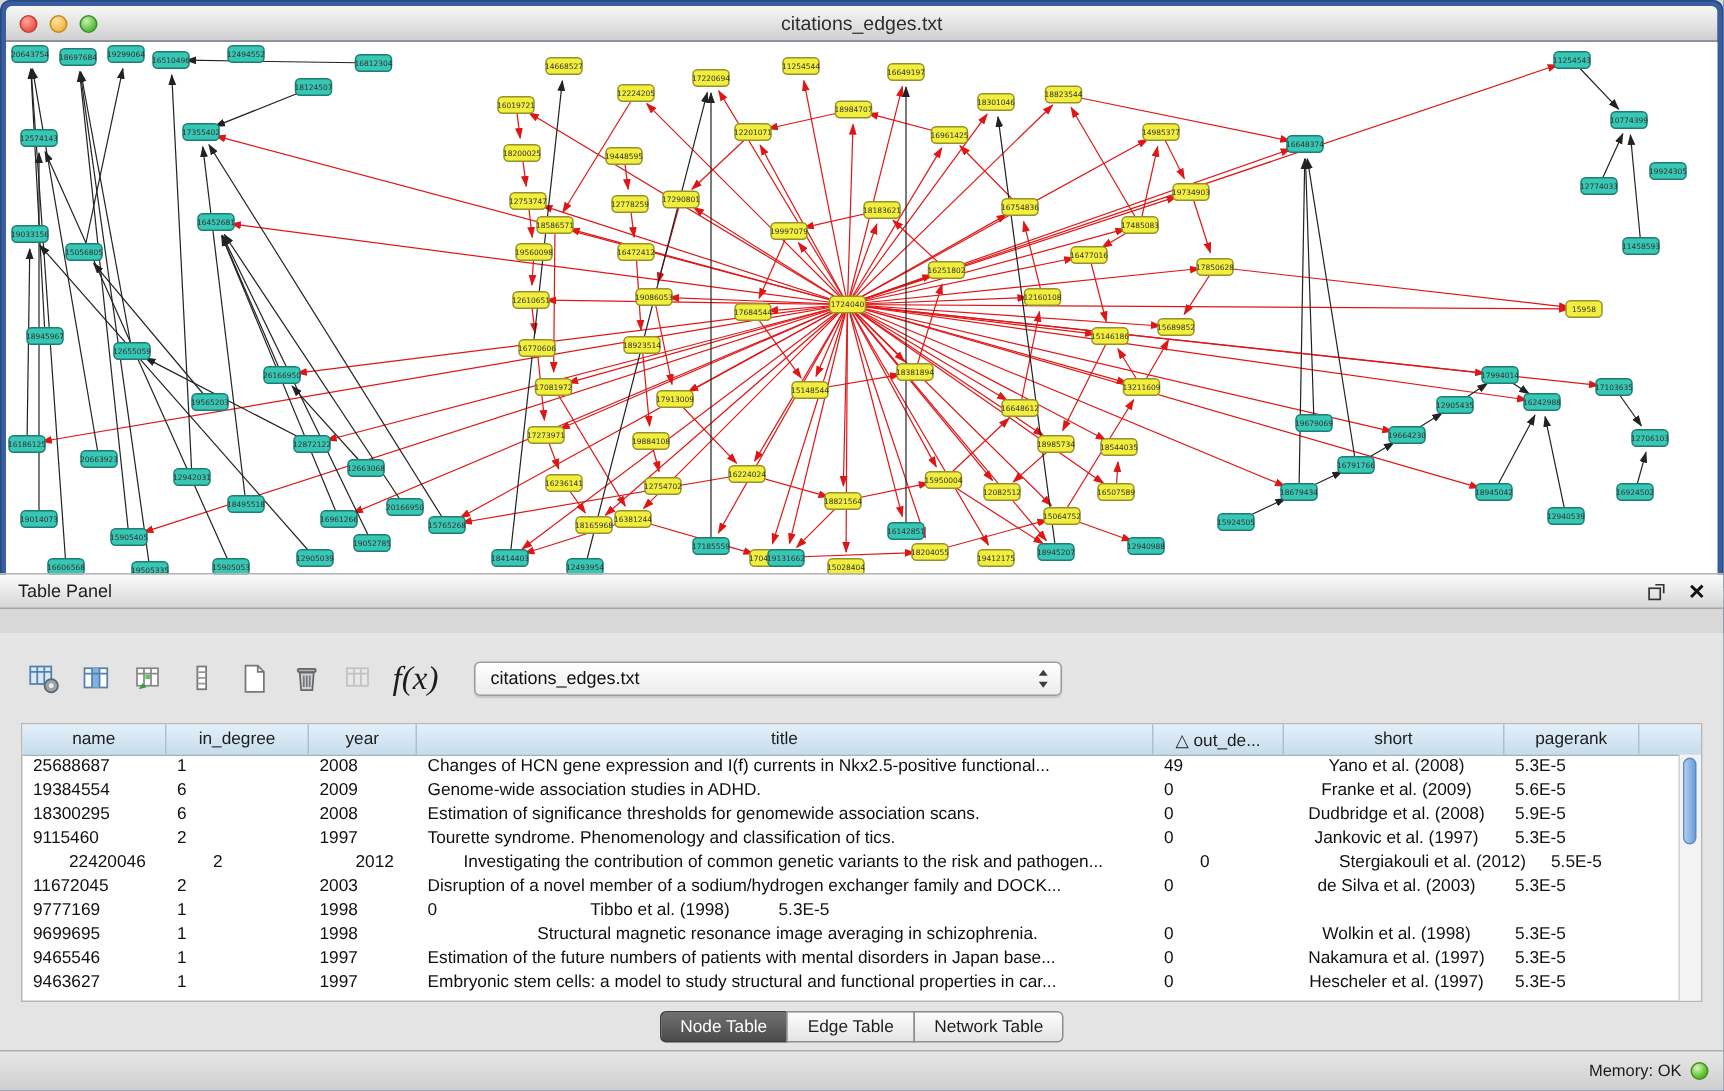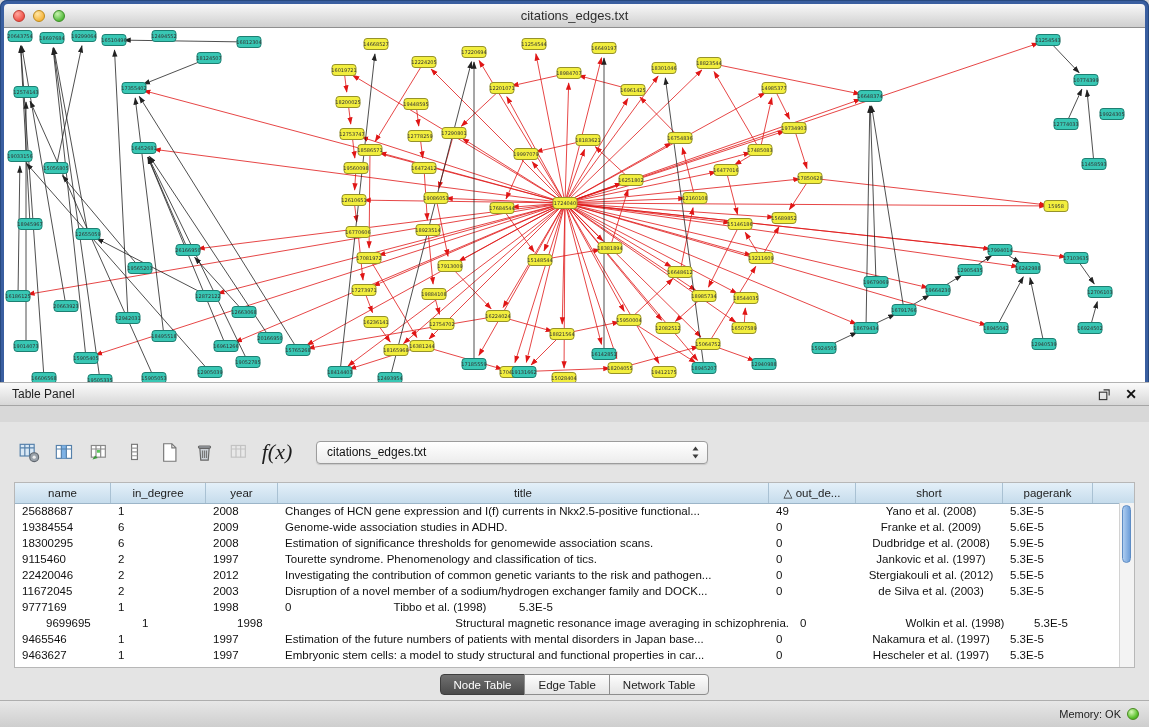--- a/index.html
+++ b/index.html
@@ -894,21 +894,21 @@
           <div class="tr">
             <div class="td" style="width: 96px; text-align: left;">9115460</div>
             <div class="td" style="width: 95px; text-align: left;">2</div>
             <div class="td" style="width: 72px; text-align: left;">1997</div>
             <div class="td" style="width: 491px; text-align: left;">Tourette syndrome. Phenomenology and classification of tics.</div>
             <div class="td" style="width: 87px; text-align: left;">0</div>
             <div class="td" style="width: 147px; text-align: center;">Jankovic et al. (1997)</div>
             <div class="td" style="width: 90px; text-align: left;">5.3E-5</div>
           </div>
           <div class="tr">
-            <div class="td" style="width: 96px; text-align: left;">22420046</div>
+            <div class="td" style="width: 96px; text-align: left; margin-left: 24px;">22420046</div>
             <div class="td" style="width: 95px; text-align: left;">2</div>
             <div class="td" style="width: 72px; text-align: left;">2012</div>
             <div class="td" style="width: 491px; text-align: left;">Investigating the contribution of common genetic variants to the risk and pathogen...</div>
             <div class="td" style="width: 87px; text-align: left;">0</div>
             <div class="td" style="width: 147px; text-align: center;">Stergiakouli et al. (2012)</div>
             <div class="td" style="width: 90px; text-align: left;">5.5E-5</div>
           </div>
           <div class="tr">
             <div class="td" style="width: 96px; text-align: left;">11672045</div>
             <div class="td" style="width: 95px; text-align: left;">2</div>
@@ -920,24 +920,24 @@
           </div>
           <div class="tr">
             <div class="td" style="width: 96px; text-align: left;">9777169</div>
             <div class="td" style="width: 95px; text-align: left;">1</div>
             <div class="td" style="width: 72px; text-align: left;">1998</div>
             <div class="td" style="width: 87px; text-align: left;">0</div>
             <div class="td" style="width: 147px; text-align: center;">Tibbo et al. (1998)</div>
             <div class="td" style="width: 90px; text-align: left;">5.3E-5</div>
           </div>
           <div class="tr">
-            <div class="td" style="width: 96px; text-align: left; margin-left: 24px;">9699695</div>
+            <div class="td" style="width: 96px; text-align: left;">9699695</div>
             <div class="td" style="width: 95px; text-align: left;">1</div>
             <div class="td" style="width: 72px; text-align: left;">1998</div>
-            <div class="td" style="width: 491px; text-align: right;">Structural magnetic resonance image averaging in schizophrenia.</div>
+            <div class="td" style="width: 491px; text-align: center;">Structural magnetic resonance image averaging in schizophrenia.</div>
             <div class="td" style="width: 87px; text-align: left;">0</div>
             <div class="td" style="width: 147px; text-align: center;">Wolkin et al. (1998)</div>
             <div class="td" style="width: 90px; text-align: left;">5.3E-5</div>
           </div>
           <div class="tr">
             <div class="td" style="width: 96px; text-align: left;">9465546</div>
             <div class="td" style="width: 95px; text-align: left;">1</div>
             <div class="td" style="width: 72px; text-align: left;">1997</div>
             <div class="td" style="width: 491px; text-align: left;">Estimation of the future numbers of patients with mental disorders in Japan base...</div>
             <div class="td" style="width: 87px; text-align: left;">0</div>

